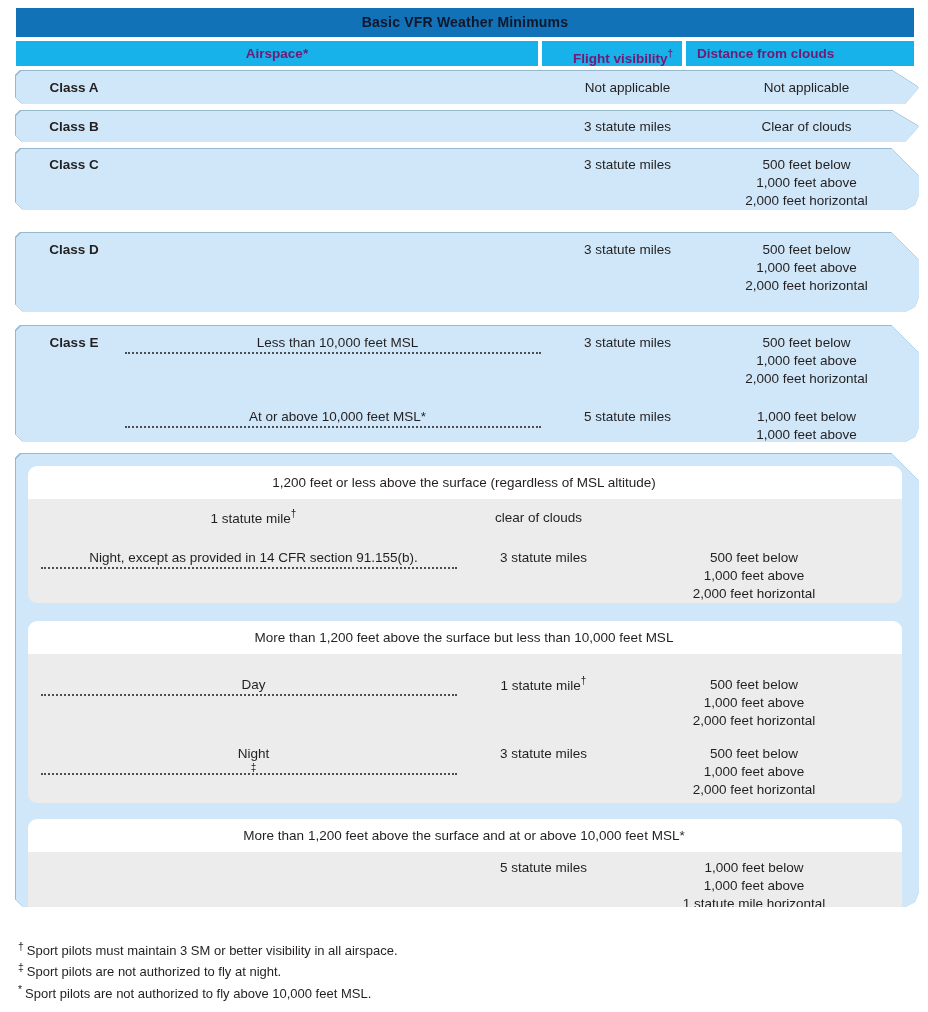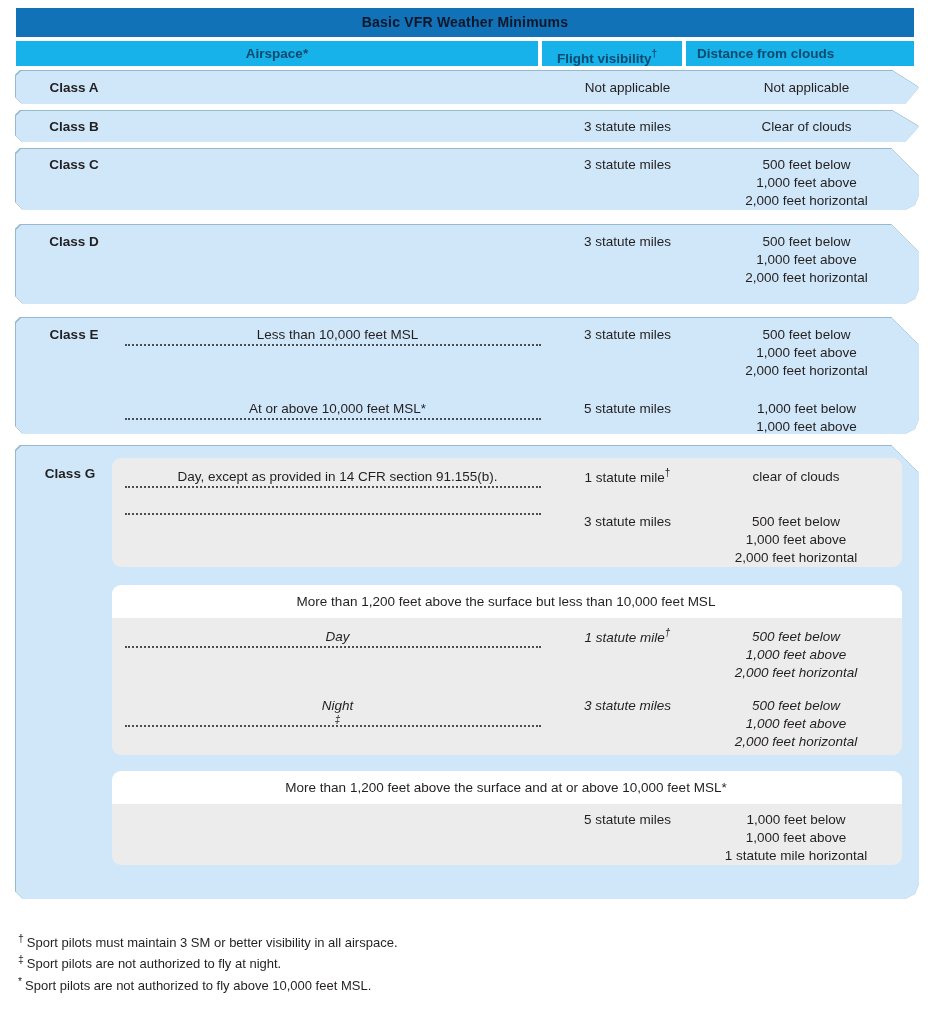--- a/index.html
+++ b/index.html
@@ -15,26 +15,26 @@
   
   .titlebar {
     margin-left: 16px; width: 898px; height: 29px;
     background: #1272b8; color: #0f172a;
     font-size: 14px; font-weight: bold; line-height: 29px;
     text-align: center; letter-spacing: 0.2px;
   }
   .colheads { margin: 4px 0 5px 16px; width: 898px; display: flex; }
   .ch {
     background: #16b2e9; height: 25px; line-height: 25px;
-    font-size: 13.5px; font-weight: bold; color: #0c4a6e;
+    font-size: 13.5px; font-weight: bold; color: #701a75;
     white-space: nowrap;
   }
   .ch sup { font-size: 10px; }
   .ch-air { width: 522px; text-align: center; }
-  .ch-vis { width: 140px; margin-left: 4px; padding-left: 15px; }
+  .ch-vis { width: 140px; margin-left: 4px; padding-left: 31px; }
   .ch-cld { width: 228px; margin-left: 4px; padding-left: 11px; }
 
   
   .bandwrap {
     margin-left: 16px; width: 903px;
     filter: drop-shadow(0.7px 0.7px 0 #8fb3c8) drop-shadow(-0.7px -0.7px 0 #97b9cd);
     text-align: center;
   }
   .band { background: #cfe7f8; padding-left: 12px; }
   .band.short {
@@ -46,21 +46,21 @@
                        100% calc(100% - 15px), calc(100% - 4px) calc(100% - 5px),
                        calc(100% - 14px) 100%, 7px 100%, 0 calc(100% - 7px));
   }
   .h-a { height: 33px; padding-top: 8px; }
   .h-b { height: 31px; padding-top: 7px; }
   .h-c { height: 61px; padding-top: 7px; }
   .h-d { height: 79px; padding-top: 8px; }
   .h-e { height: 116px; padding-top: 8px; }
   .h-g { height: 453px; padding-top: 12px; }
   .gap7  { margin-bottom: 7px; }
-  .gap9  { margin-bottom: 15px; }
+  .gap9  { margin-bottom: 23px; }
   .gap14 { margin-bottom: 14px; }
   .gap12 { margin-bottom: 12px; }
 
   
   .grid {
     display: grid; grid-template-columns: 92px 435px 145px auto;
     align-items: start; font-size: 13.5px; line-height: 18px;
   }
   .lbl { font-weight: bold; }
   .desc { display: flex; min-width: 0; flex-direction: column; }
@@ -72,21 +72,21 @@
   
   .gflex { display: flex; padding-right: 17px; }
   .glabel { width: 84px; font-weight: bold; font-size: 13.5px; padding-top: 8px; }
   .gpanels { flex: 1; min-width: 0; }
   .panel { border-radius: 9px; overflow: hidden; }
   .panel-2 { margin-top: 18px; }
   .panel-3 { margin-top: 16px; }
   .phead { background: #ffffff; padding: 8px 10px 7px 8px; font-size: 13.5px; line-height: 18px; }
   .pbody { background: #ececec; }
   .pb1 { padding: 10px 0 0; }
-  .pb2 { padding: 10px 0 4px; font-style: italic; }
+  .pb2 { padding: 22px 0 4px; }
   .pb3 { padding: 7px 0 0; }
   .pgrid {
     display: grid; grid-template-columns: 435px 145px auto;
     align-items: start; font-size: 13.5px; line-height: 18px; padding-left: 8px;
   }
   .pgrid .cld { padding-right: 10px; }
   .mt21 { margin-top: 21px; }
   .mt15 { margin-top: 15px; }
 
   
@@ -192,37 +192,34 @@
           <div>1,000 feet above</div>
           <div>1 statute mile horizontal</div>
         </div>
       </div>
     </div>
   </div>
 
   <div class="bandwrap">
     <div class="band tall h-g">
       <div class="gflex">
-        <div class="glabel">Class G</div>
         <div class="gpanels">
 
           <div class="panel panel-1">
+            <div class="phead">1,200 feet or less above the surface (regardless of MSL altitude)</div>
             <div class="pbody pb1">
               <div class="pgrid">
-                <div class="desc">
-                    <span>Day, except as provided in 14 CFR section 91.155(b).</span>
-                    <span class="leader"></span>
-                  </div>
                 <div class="vis"><span>1 statute mile</span><sup>†</sup></div>
                 <div class="cld">
                     <div>clear of clouds</div>
                   </div>
               </div>
               <div class="pgrid mt21">
                 <div class="desc">
+                    <span>Night, except as provided in 14 CFR section 91.155(b).</span>
                     <span class="leader"></span>
                   </div>
                 <div class="vis"><span>3 statute miles</span></div>
                 <div class="cld">
                   <div>500 feet below</div>
                   <div>1,000 feet above</div>
                   <div>2,000 feet horizontal</div>
                 </div>
               </div>
             </div>

